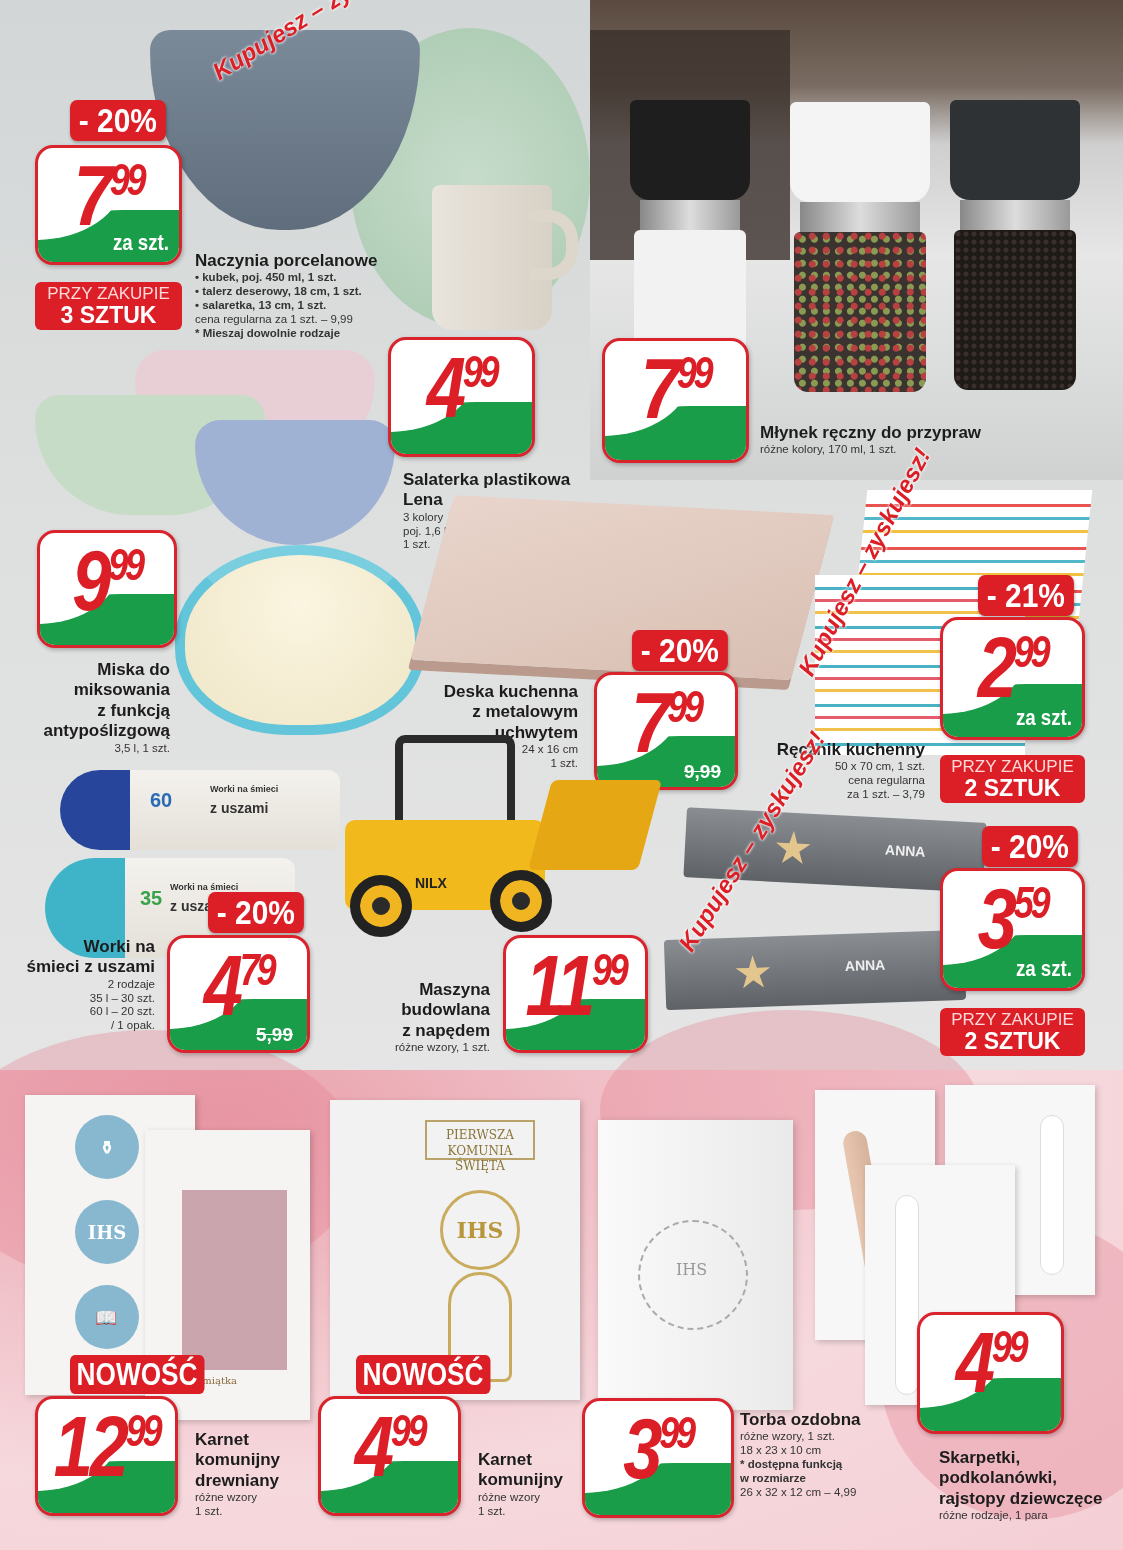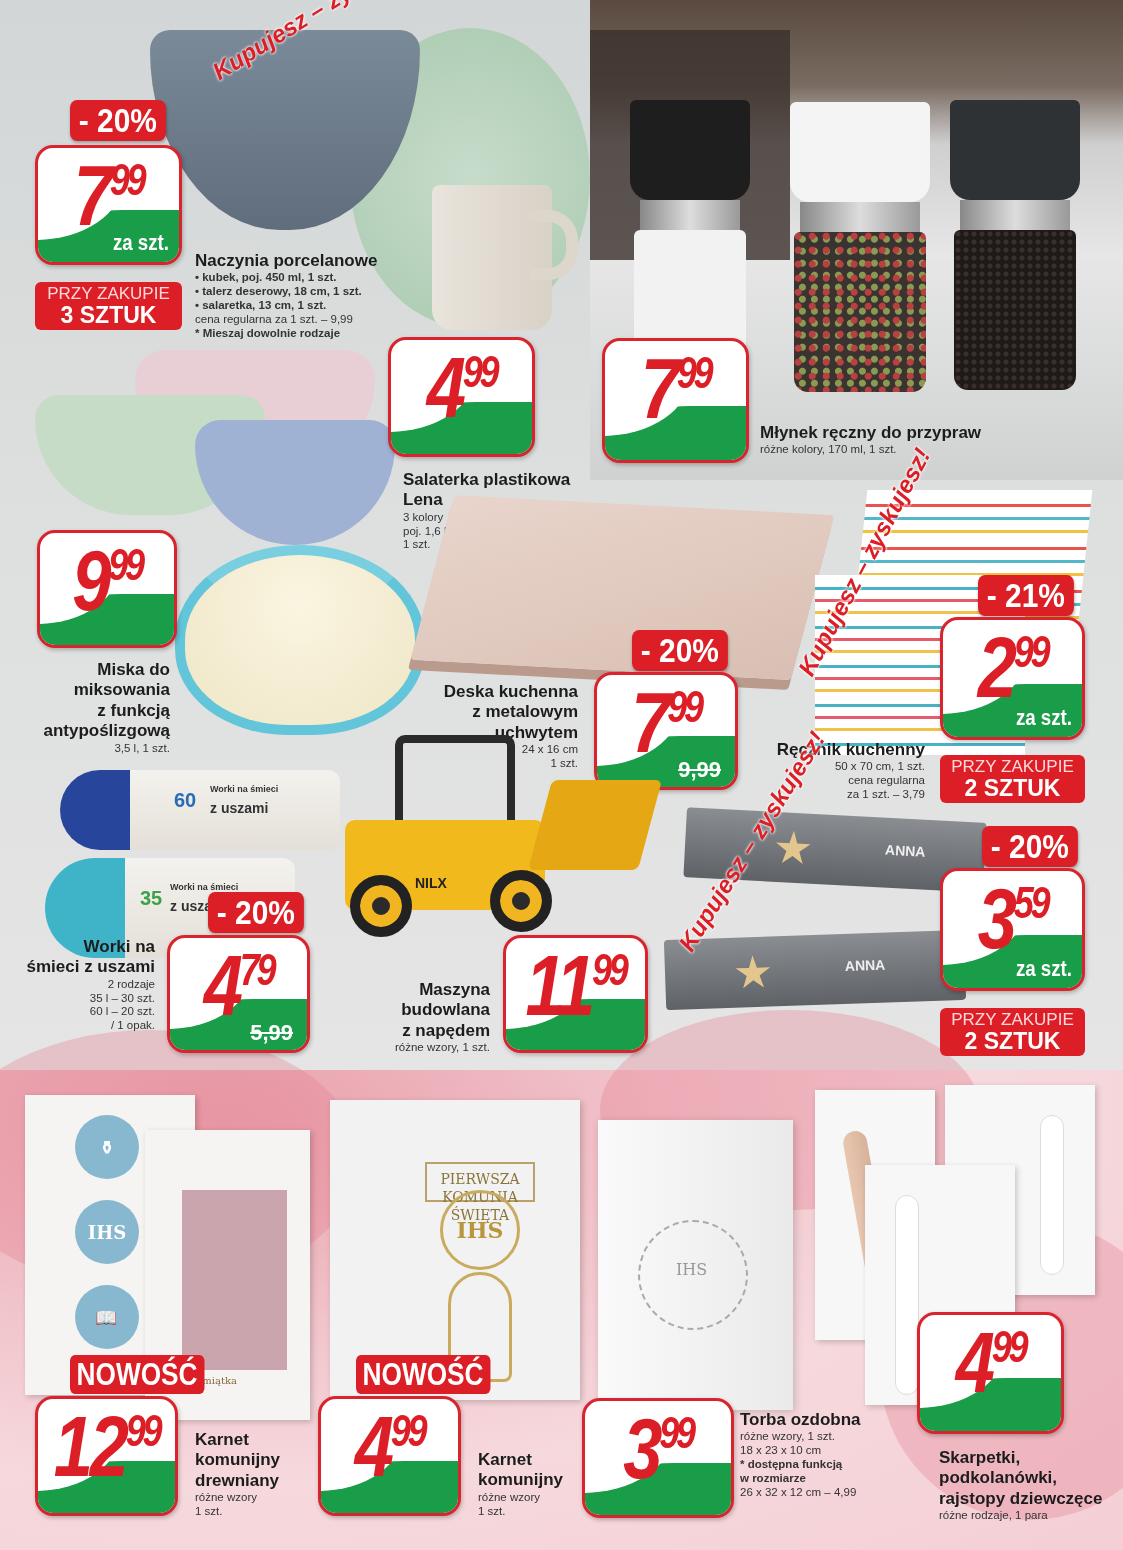--- a/index.html
+++ b/index.html
@@ -63,39 +63,39 @@
   .mill2 .jar { background: radial-gradient(circle at 30% 30%, #b84040 0 3px, transparent 4px) 0 0/14px 14px, radial-gradient(circle at 70% 60%, #8a9a52 0 3px, transparent 4px) 0 0/12px 12px, #3a3330; }
   .mill3 { left: 950px; top: 100px; width: 130px; }
   .mill3 .top { background: #2f3234; }
   .mill3 .jar { background: radial-gradient(circle, #3b2f2b 0 2px, transparent 3px) 0 0/8px 8px, #1e1a18; }
 
   .card { position: absolute; background: #f5f4f2; box-shadow: 2px 2px 6px rgba(0,0,0,.2); }
   .card1 { left: 25px; top: 1095px; width: 170px; height: 300px; }
   .card2 { left: 145px; top: 1130px; width: 165px; height: 290px; }
   .card2 .window { position: absolute; left: 37px; top: 60px; width: 105px; height: 180px; background: #caa5ae; }
   .card3 { left: 330px; top: 1100px; width: 250px; height: 300px; background: #f2f2f2; }
-  .card3 .plaque { position: absolute; left: 95px; top: 20px; width: 110px; height: 40px; border: 2px solid #b8a26a; font-family: "DejaVu Serif", serif; font-size: 14px; color: #8a7437; text-align: center; padding-top: 6px; line-height: 1.3; margin-top: 42px; }
+  .card3 .plaque { position: absolute; left: 95px; top: 20px; width: 110px; height: 40px; border: 2px solid #b8a26a; font-family: "DejaVu Serif", serif; font-size: 12px; color: #8a7437; text-align: center; padding-top: 6px; line-height: 1.3; }
   .circle-icon { position: absolute; width: 64px; height: 64px; border-radius: 50%; background: #88b8cf; display: flex; align-items: center; justify-content: center; color: #fff; font-family: "DejaVu Serif", serif; font-weight: bold; font-size: 18px; }
   .giftbag { left: 598px; top: 1120px; width: 195px; height: 290px; background: linear-gradient(90deg, #fafafa, #eaeaea); box-shadow: 2px 2px 8px rgba(0,0,0,.18); }
   .giftbag .sun { position: absolute; left: 40px; top: 100px; width: 110px; height: 110px; border-radius: 50%; border: 2px dashed #aaa; }
   .sock-pack { position: absolute; background: #f7f7f7; box-shadow: 2px 2px 6px rgba(0,0,0,.2); }
   .sock1 { left: 815px; top: 1090px; width: 120px; height: 250px; }
   .sock2 { left: 945px; top: 1085px; width: 150px; height: 210px; }
   .sock3 { left: 865px; top: 1165px; width: 150px; height: 240px; }
   .leg { position: absolute; width: 24px; height: 160px; background: linear-gradient(90deg, #e8c7b1, #d7b29a); border-radius: 12px; }
 
   
   .price-tag { position: absolute; background: #fff; border: 3px solid #d9232d; border-radius: 18px; overflow: hidden; box-shadow: 1px 2px 4px rgba(0,0,0,.25); }
   .price-tag .green { position: absolute; left: -3px; right: -3px; bottom: -3px; height: 48%; background: #1a9d48; border-radius: 60% 0 0 0 / 60% 0 0 0; }
   .price-tag .green::before { content: ""; position: absolute; left: 0; top: -30px; width: 60%; height: 60px; background: #fff; border-radius: 0 0 100% 0; }
   .price-main { position: absolute; left: 0; right: 0; top: 4px; text-align: center; color: #dc1f26; font-family: "Liberation Sans", sans-serif; font-weight: bold; font-style: italic; letter-spacing: -4px; line-height: 1; z-index: 2; white-space: nowrap; transform: scaleX(.82); }
   .price-main .int { font-size: 86px; }
   .price-main .dec { font-size: 44px; vertical-align: top; position: relative; top: 6px; }
   .price-note { position: absolute; right: 10px; bottom: 6px; color: #fff; font-weight: bold; font-size: 22px; z-index: 3; font-family: "Liberation Sans", sans-serif; transform: scaleX(.85); transform-origin: right; }
-  .price-old { position: absolute; right: 14px; bottom: 4px; color: #fff; font-weight: bold; font-size: 22px; z-index: 3; text-decoration: line-through; }
+  .price-old { position: absolute; right: 14px; bottom: 4px; color: #fff; font-weight: bold; font-size: 19px; z-index: 3; text-decoration: line-through; }
 
   .discount { position: absolute; background: #dc1f26; color: #fff; font-weight: bold; font-size: 34px; border-radius: 8px; padding: 2px 10px; line-height: 1.1; transform: scaleX(.88); transform-origin: left; font-family: "Liberation Sans", sans-serif; box-shadow: 1px 2px 3px rgba(0,0,0,.25); }
   .nowosc { position: absolute; background: #dc1f26; color: #fff; font-weight: bold; font-size: 32px; border-radius: 6px; padding: 2px 8px; line-height: 1.1; transform: scaleX(.82); transform-origin: left; }
   .multi-buy { position: absolute; background: #dc1f26; color: #fff; text-align: center; border-radius: 6px; padding: 3px 4px; line-height: 1.05; }
   .multi-buy .l1 { display: block; font-size: 17px; color: #ffd9da; }
   .multi-buy .l2 { display: block; font-size: 23px; font-weight: bold; }
 
   .promo-arc { position: absolute; color: #dc1f26; font-weight: bold; font-size: 24px; font-style: italic; text-shadow: 0 0 3px #fff, 0 0 3px #fff; white-space: nowrap; }
 
   .desc { position: absolute; color: #1e1e1e; line-height: 1.2; }
@@ -226,21 +226,21 @@
     <span class="l2">2 SZTUK</span>
   </div>
   <div class="desc right" style="left:770px;top:740px;width:155px;">
     <span class="name">Ręcznik kuchenny</span>
     <span class="line">50 x 70 cm, 1 szt.</span>
     <span class="line">cena regularna</span>
     <span class="line">za 1 szt. – 3,79</span>
   </div>
 
   <div class="shape trashbag1">
-    <span class="bag-num" style="left:90px;top:20px;margin-left:24px;">60</span>
+    <span class="bag-num" style="left:90px;top:20px;">60</span>
     <span class="bag-label" style="left:150px;top:14px;font-size:9px;">Worki na śmieci</span>
     <span class="bag-label" style="left:150px;top:30px;">z uszami</span>
   </div>
   <div class="shape trashbag2">
     <span class="bag-num" style="left:95px;top:30px;color:#3aa24a;">35</span>
     <span class="bag-label" style="left:125px;top:24px;font-size:9px;">Worki na śmieci</span>
     <span class="bag-label" style="left:125px;top:40px;">z uszami</span>
   </div>
   <div class="discount" style="left:208px;top:892px;">- 20%</div>
   <div class="price-tag" style="left:167px;top:935px;width:143px;height:118px;">

